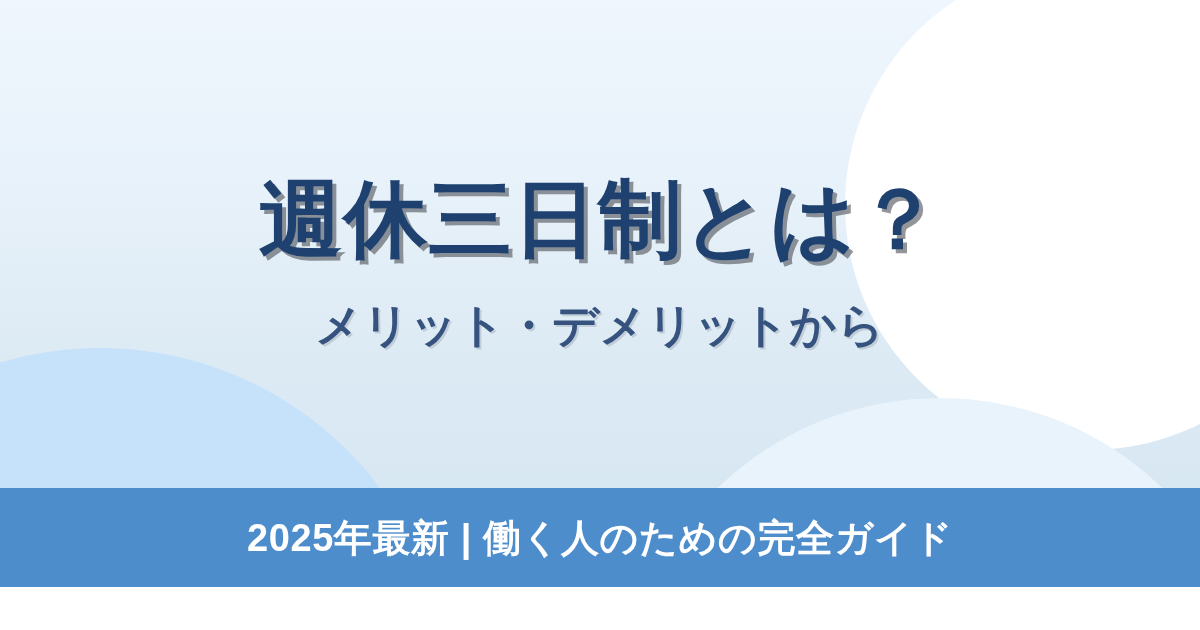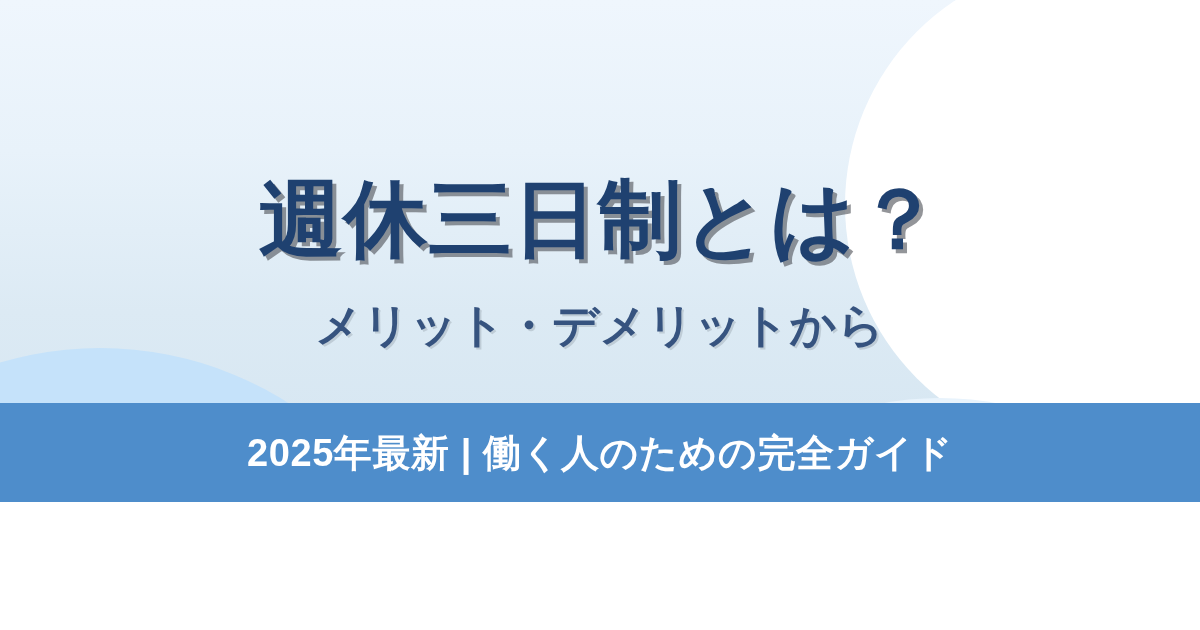--- a/index.html
+++ b/index.html
@@ -11,21 +11,21 @@
     width: 1200px;
     height: 630px;
     overflow: hidden;
     font-family: "Liberation Sans", "DejaVu Sans", sans-serif;
     background: #ffffff;
   }
 
   #ogp-card {
     position: relative;
     width: 1200px;
-    height: 502px;
+    height: 587px;
     overflow: hidden;
     background: linear-gradient(180deg, #eff6fd 0%, #e8f2fa 30%, #dceaf4 62%, #d4e5f1 100%);
   }
 
   
   .deco {
     position: absolute;
     border-radius: 50%;
     pointer-events: none;
   }

